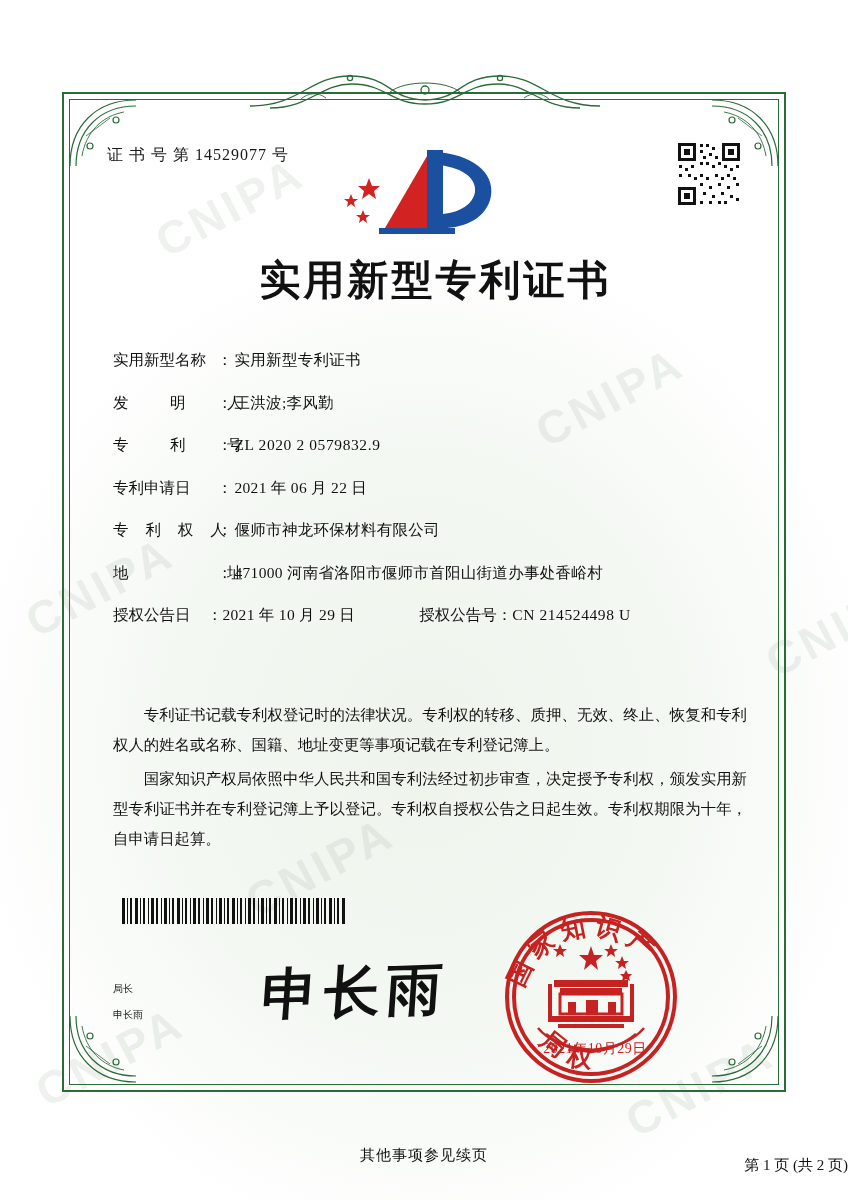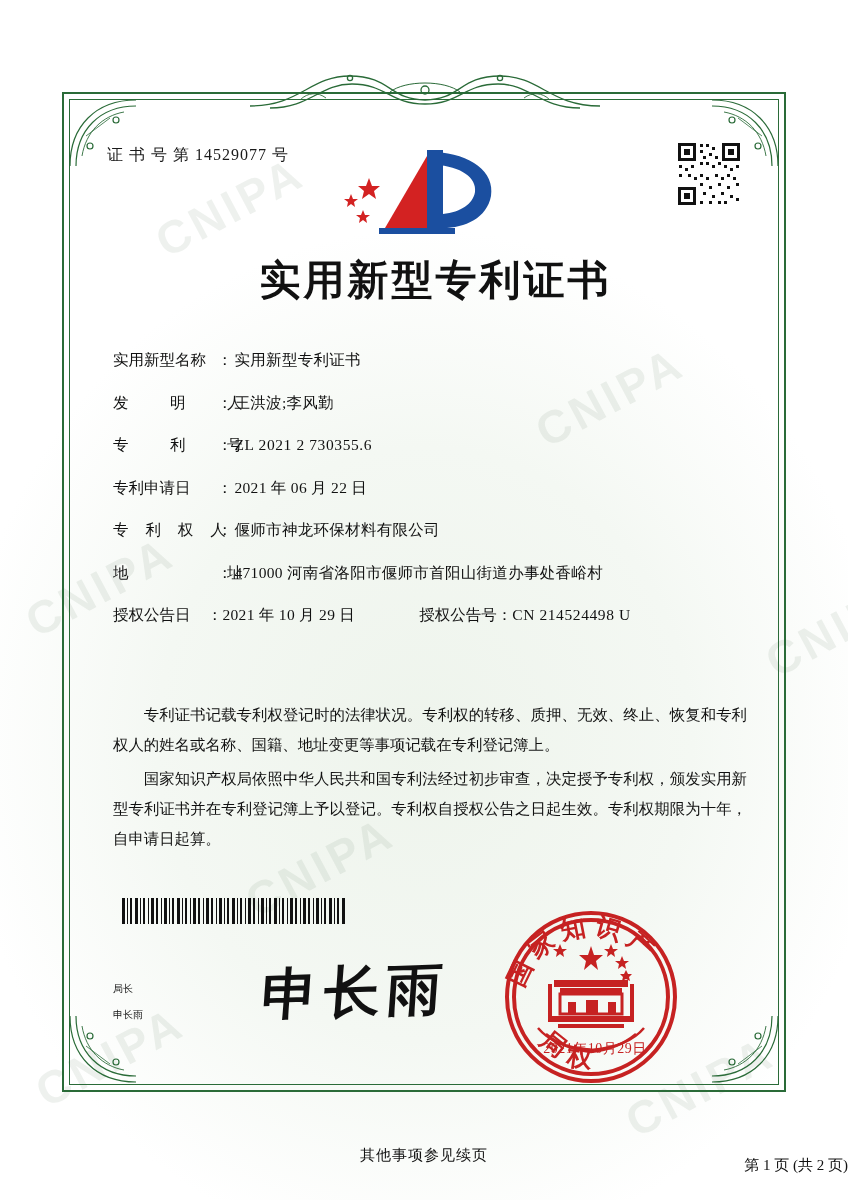--- a/index.html
+++ b/index.html
@@ -423,21 +423,21 @@
 
     <div class="field-row">
       <span class="field-label sp2">发　明　人</span>
       <span class="field-colon">：</span>
       <span class="field-value">王洪波;李风勤</span>
     </div>
 
     <div class="field-row">
       <span class="field-label sp2">专　利　号</span>
       <span class="field-colon">：</span>
-      <span class="field-value mono">ZL 2021 2 730355.6</span>
+      <span class="field-value mono">ZL 2020 2 0579832.9</span>
     </div>
 
     <div class="field-row">
       <span class="field-label">专利申请日</span>
       <span class="field-colon">：</span>
       <span class="field-value">2021 年 06 月 22 日</span>
     </div>
 
     <div class="field-row">
       <span class="field-label sp1">专 利 权 人</span>

